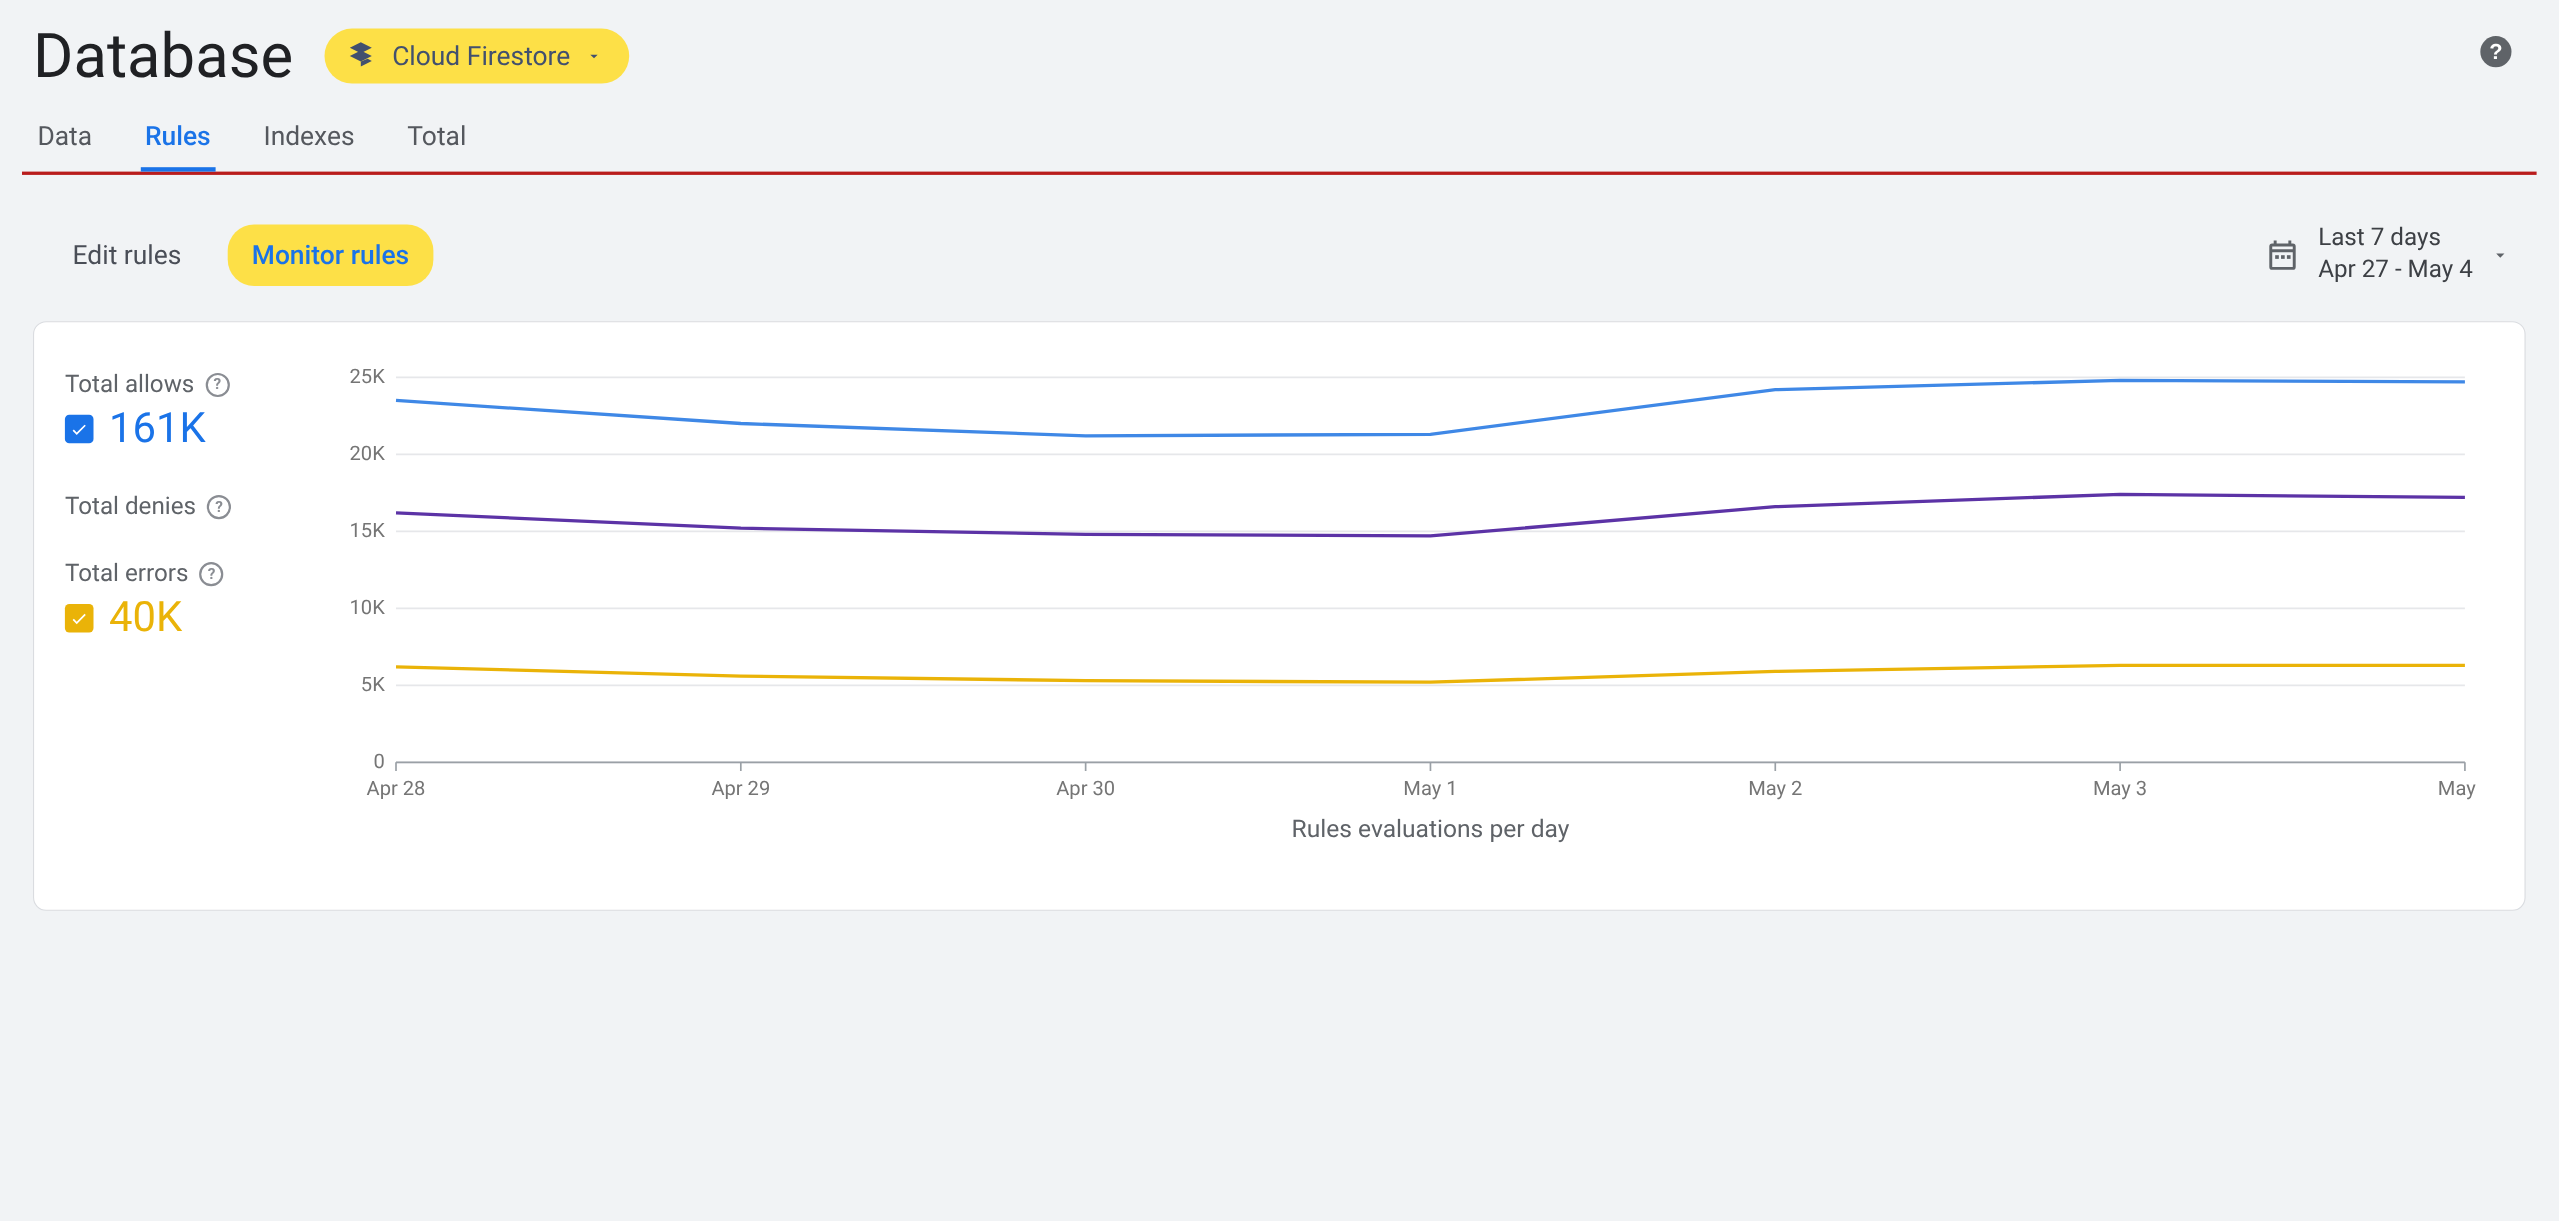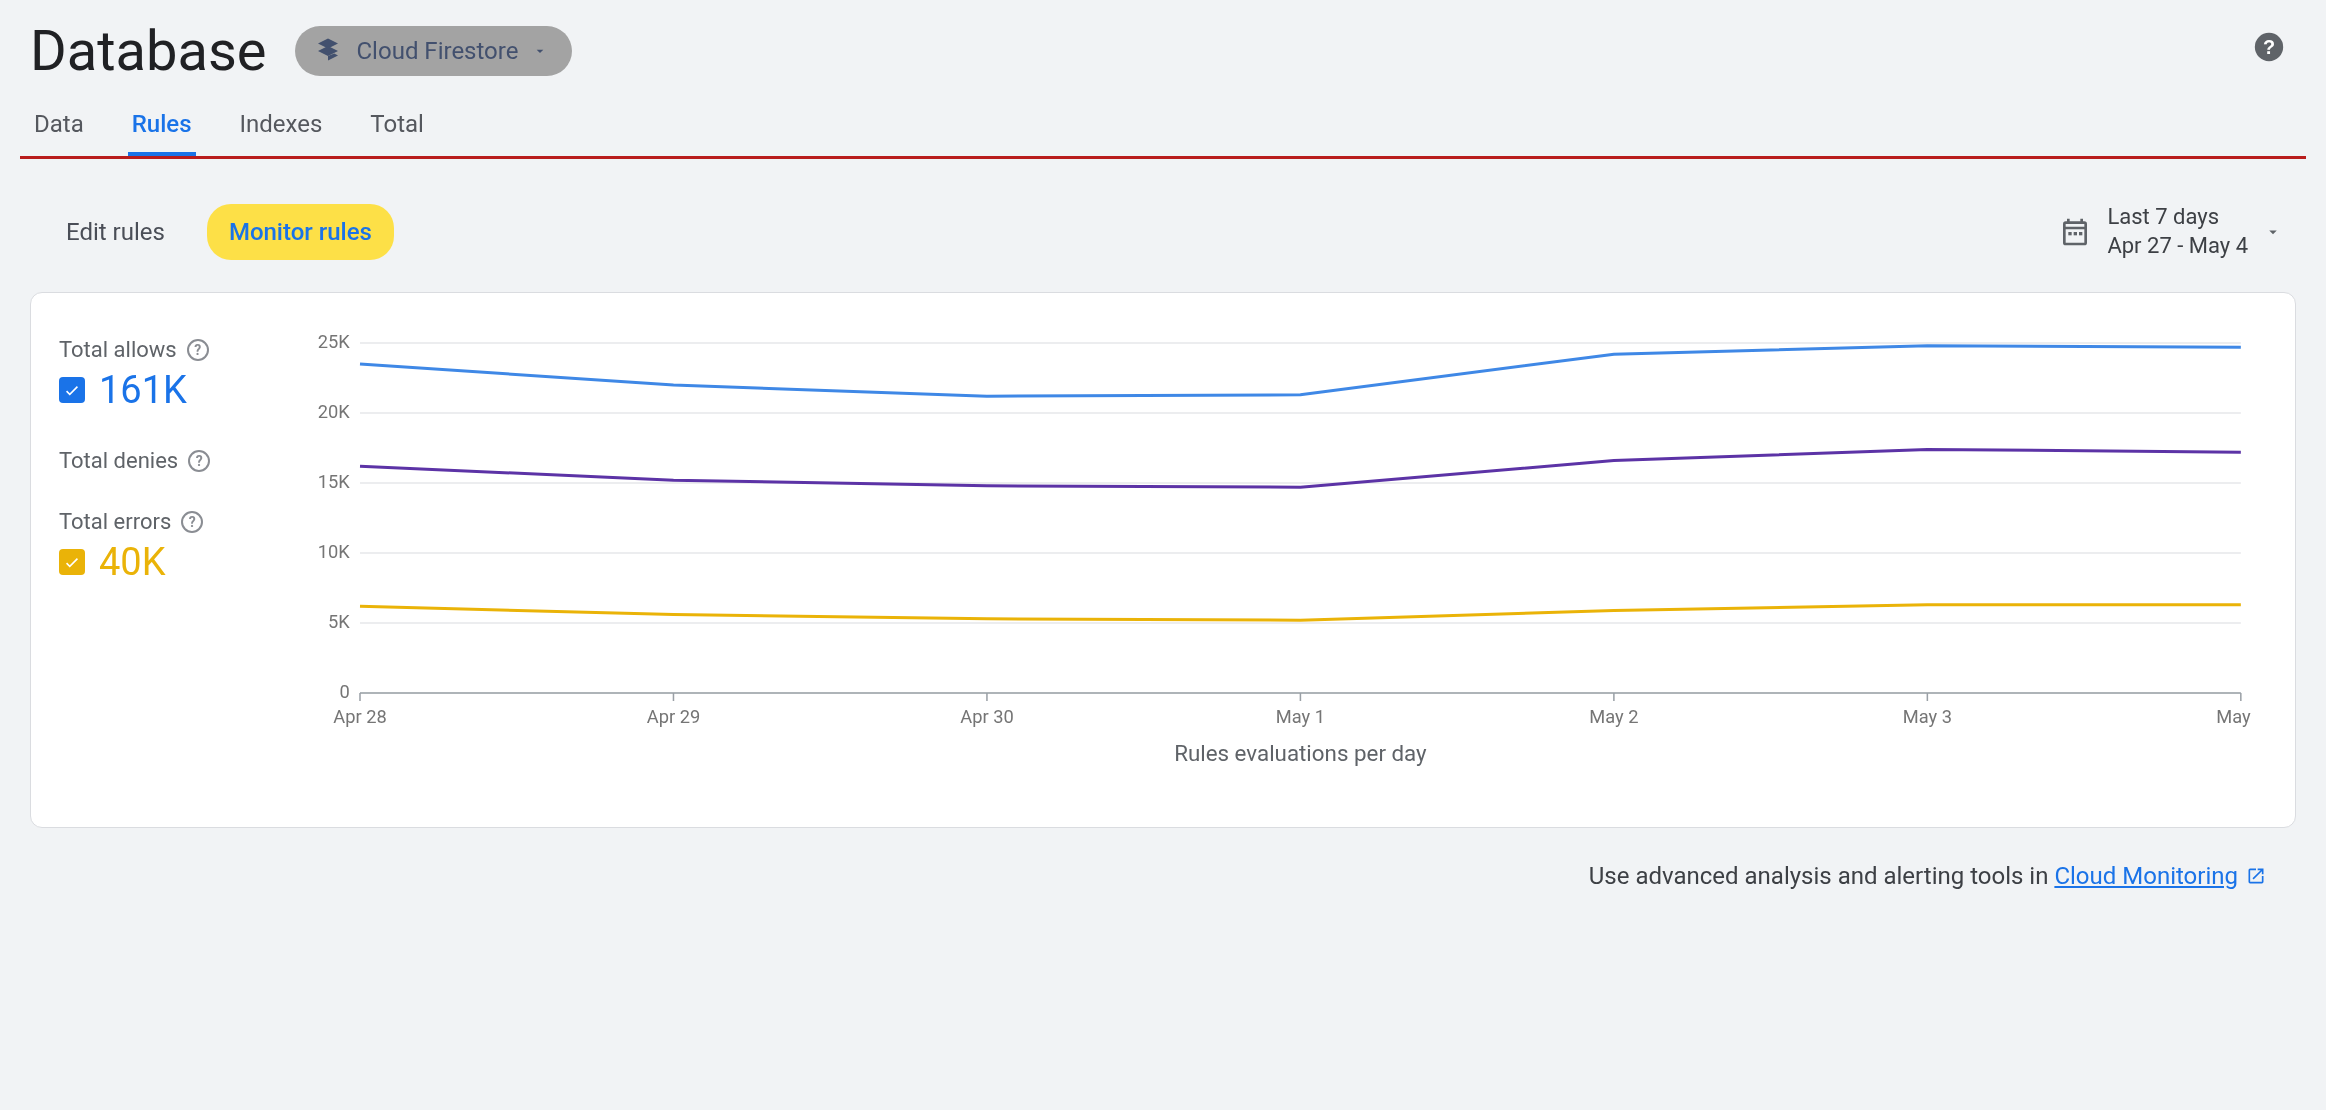--- a/index.html
+++ b/index.html
@@ -23,21 +23,21 @@
   }
   .title {
     font-size: 56px;
     font-weight: 400;
     color: #202124;
   }
   .dbselect {
     display: flex;
     align-items: center;
     gap: 14px;
-    background: #a3a3a3;
+    background: #fde047;
     border-radius: 28px;
     padding: 10px 24px 10px 18px;
     cursor: pointer;
   }
   .dbselect-label {
     font-size: 24px;
     color: #42506e;
   }
   .dbselect svg.firebrand {
     width: 30px; height: 30px;
@@ -318,21 +318,13 @@
           <line x1="1910" y1="360" x2="1910" y2="368" stroke="#9aa0a6" stroke-width="1.5"></line>
           <text class="axis-label" x="1910" y="390" text-anchor="middle">May 4</text>
           <text class="x-title" x="985" y="428" text-anchor="middle">Rules evaluations per day</text>
           <path d="M60 31 L368.3333333333333 52 L676.6666666666666 63.19999999999999 L985 61.80000000000001 L1293.3333333333333 21.19999999999999 L1601.6666666666667 12.800000000000011 L1910 14.199999999999989 " fill="none" stroke="#3f88e6" stroke-width="3"></path>
           <path d="M60 133.2 L368.3333333333333 147.20000000000002 L676.6666666666666 152.8 L985 154.20000000000002 L1293.3333333333333 127.6 L1601.6666666666667 116.4 L1910 119.20000000000002 " fill="none" stroke="#5c33a6" stroke-width="3"></path>
           <path d="M60 273.2 L368.3333333333333 281.6 L676.6666666666666 285.8 L985 287.2 L1293.3333333333333 277.4 L1601.6666666666667 271.8 L1910 271.8 " fill="none" stroke="#eab308" stroke-width="3"></path>
         </svg>
     </div>
   </div>
 
-  <div class="cta">
-    <span>Use advanced analysis and alerting tools in </span><a>
-        <span>Cloud Monitoring</span>
-      <svg width="20" height="20" viewBox="0 0 24 24">
-          <path fill="#1a73e8" d="M14 3v2h3.59L7.76 14.83l1.41 1.41L19 6.41V10h2V3h-7zM19 19H5V5h7V3H5a2 2 0 0 0-2 2v14a2 2 0 0 0 2 2h14a2 2 0 0 0 2-2v-7h-2v7z"></path>
-        </svg>
-    </a>
-  </div>
 </div>
 
 </body></html>

